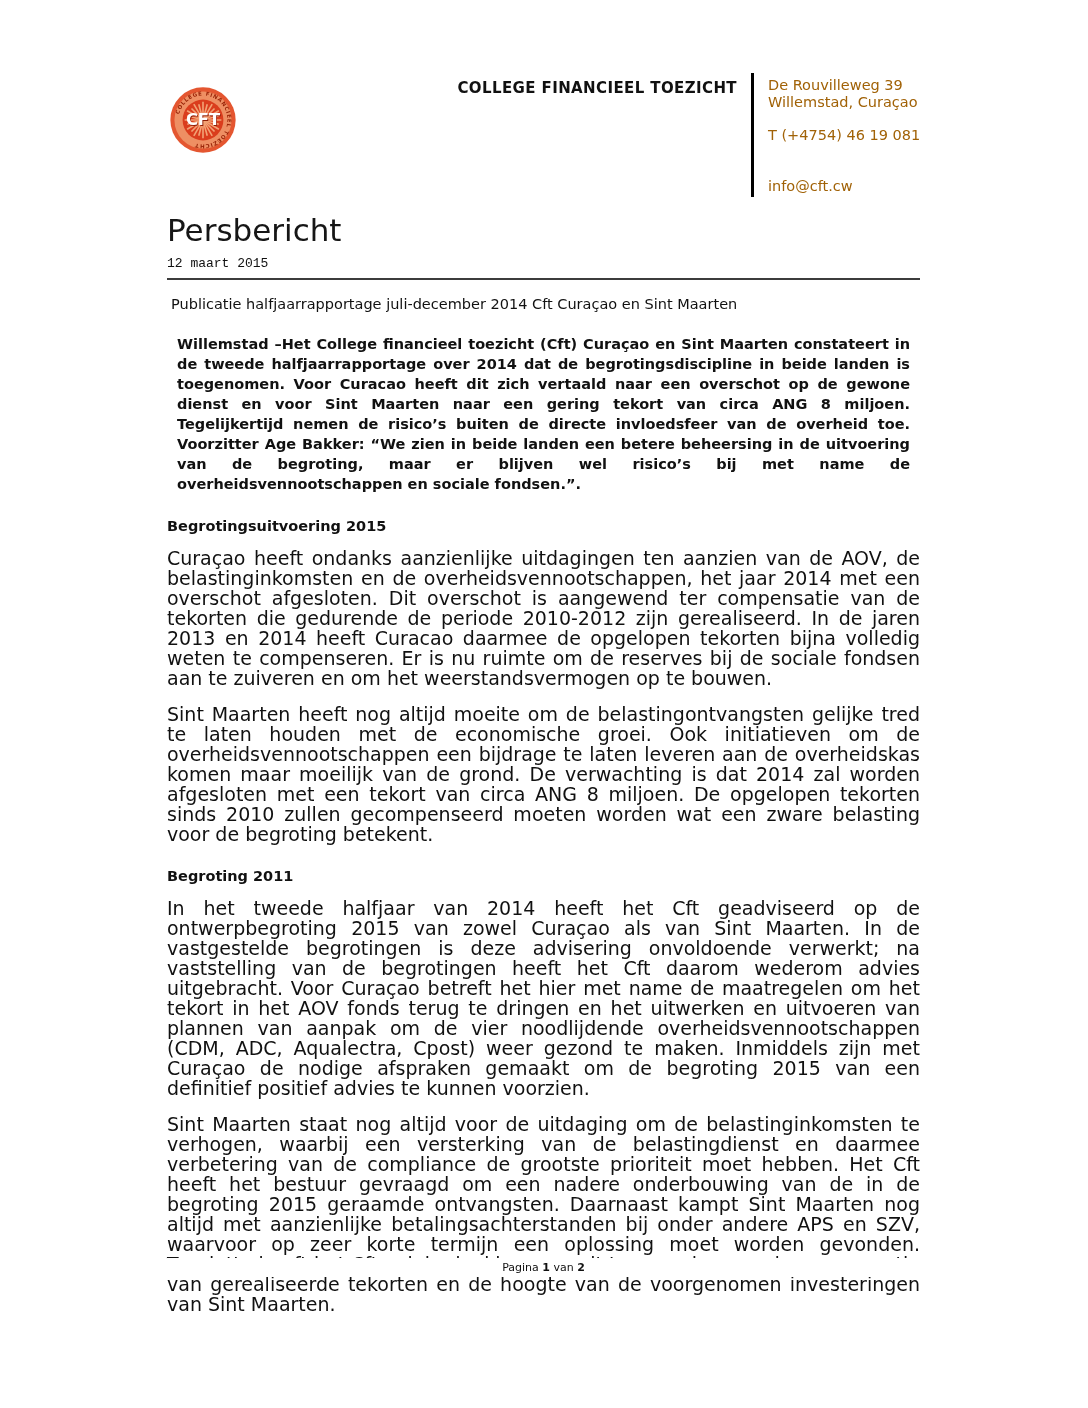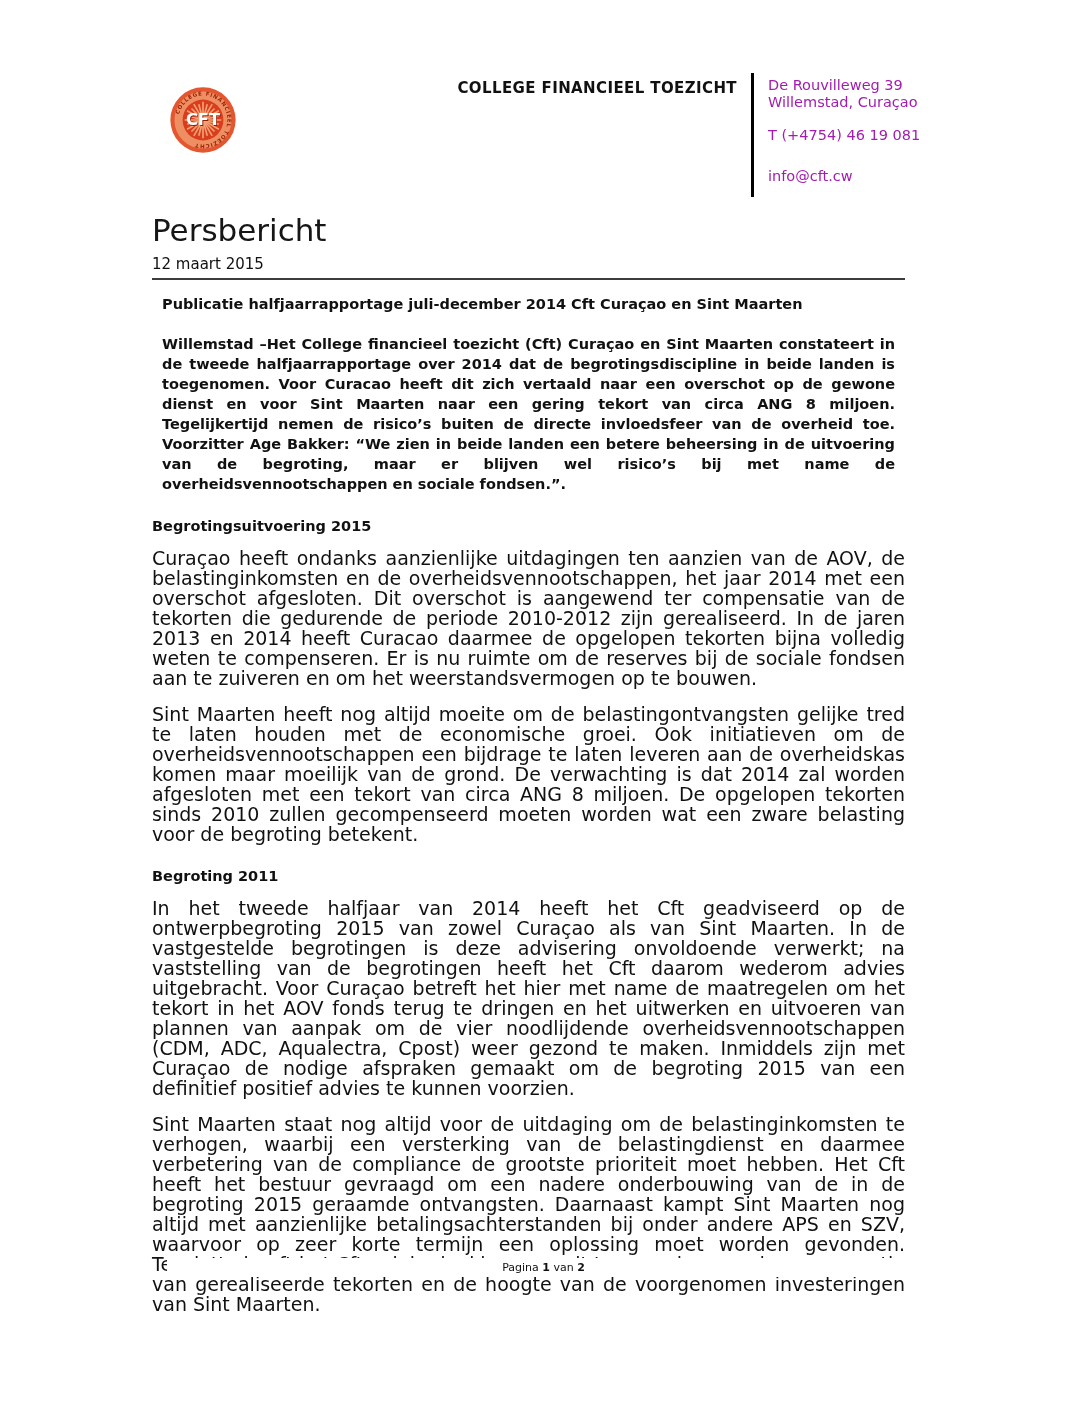--- a/index.html
+++ b/index.html
@@ -13,30 +13,30 @@
   }
   
   .letterhead{position:absolute;top:0;left:0;width:100%;height:210px;}
   .logo{position:absolute;left:169px;top:86px;width:68px;height:68px;}
   .org-name{
     position:absolute;left:167px;top:79px;width:570px;
     text-align:right;font-size:15px;font-weight:bold;letter-spacing:.4px;
     color:#111;
   }
   .hdr-divider{position:absolute;left:751px;top:73px;width:3px;height:124px;background:#000;}
-  .contact{position:absolute;left:768px;top:77px;font-size:14.5px;line-height:17px;color:#a21caf;}
+  .contact{position:absolute;left:768px;top:77px;font-size:14.5px;line-height:17px;color:#a16207;}
   .contact .phone{margin-top:16px;}
-  .contact .email{margin-top:24px;}
+  .contact .email{margin-top:34px;}
   
-  .doc{position:absolute;left:152px;top:0;width:753px;}
+  .doc{position:absolute;left:167px;top:0;width:753px;}
   .doc-title{margin:212px 0 0;font-size:31px;font-weight:400;line-height:36px;color:#161616;}
-  .doc-date{margin:7px 0 0;font-size:15px;line-height:18px;}
+  .doc-date{margin:7px 0 0;font-size:13px;line-height:18px;font-family:Liberation Mono, monospace;}
   .rule{margin-top:5px;height:2px;background:#3c3c3c;}
   
-  .subject{margin:14px 10px 0;font-size:14.5px;font-weight:bold;line-height:20px;text-align:justify;}
+  .subject{margin:14px 4px 0;font-size:14.5px;font-weight:normal;line-height:20px;text-align:justify;}
   .headline{margin:2px 0 0;font-size:17.5px;font-weight:bold;line-height:26px;text-align:justify;}
   .lead{margin:20px 10px 0;font-size:14.5px;font-weight:bold;line-height:20px;text-align:justify;}
   .section-heading{margin:22px 0 0;font-size:14.5px;font-weight:bold;line-height:20px;}
   .para{margin:12px 0 16px;font-size:19px;line-height:20px;text-align:justify;}
   .section .para:first-of-type{margin-top:0;}
   
   .footer{
     position:absolute;left:167px;top:1258px;width:753px;
     text-align:center;font-size:11px;line-height:19px;background:#fff;
   }

